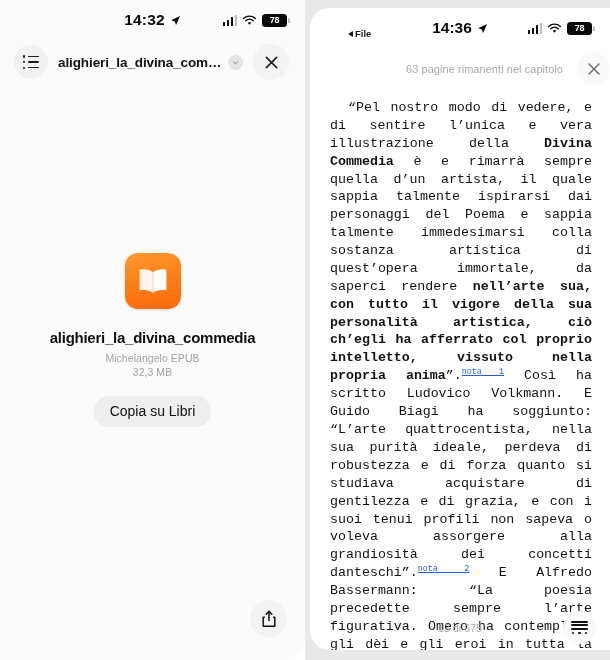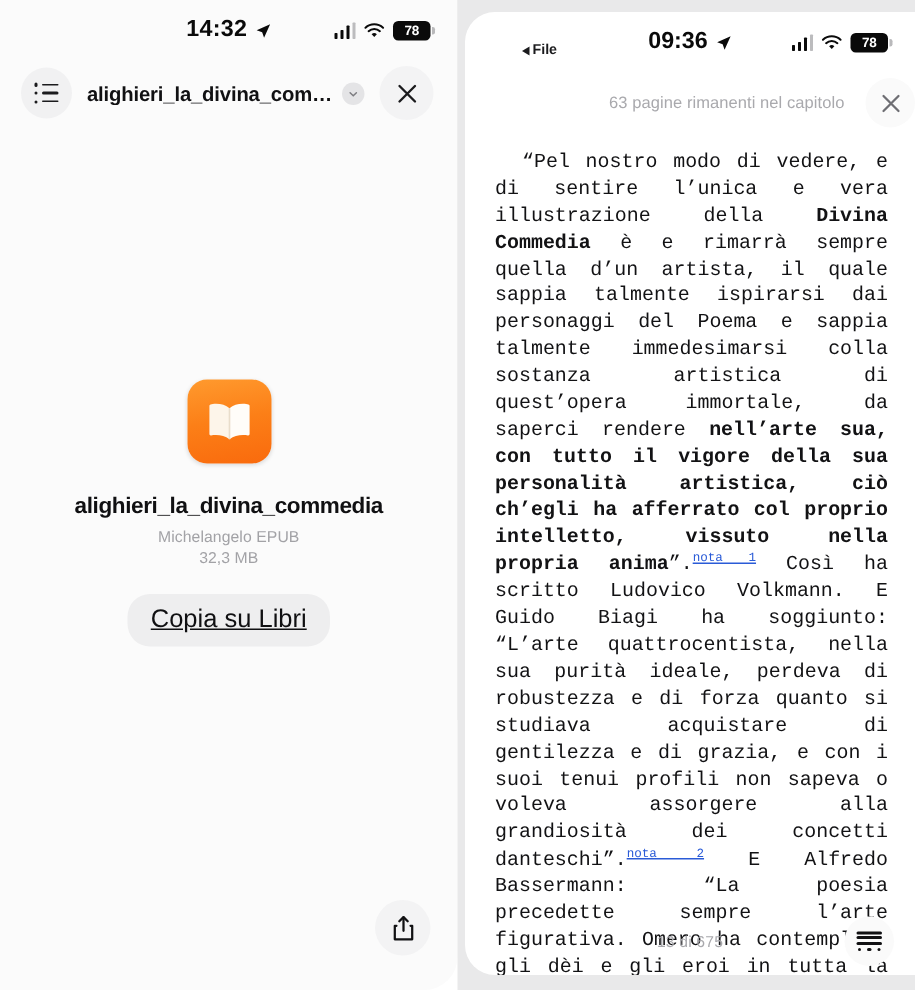--- a/index.html
+++ b/index.html
@@ -94,22 +94,22 @@
     box-shadow: 0 1px 3px rgba(0,0,0,.14);
   }
   .fname {
     margin-top: 20px; font-size: 15px; font-weight: 700; color:#101012;
     letter-spacing: -.25px;
   }
   .fmeta { margin-top: 6px; font-size: 10.5px; color:#a2a2a6; letter-spacing:.05px;}
   .fmeta.two { margin-top: 2px; }
   .copy-btn {
     margin-top: 18px; padding: 7px 16px 8px; border-radius: 15px;
-    background: #eeeeef; border:none; font-size: 17px; color:#101012;
-    font-family:"Liberation Sans", sans-serif; cursor:pointer;text-decoration:underline;
+    background: #eeeeef; border:none; font-size: 14px; color:#101012;
+    font-family:"Liberation Sans", sans-serif; cursor:pointer;
   }
   .share-btn {
     position: absolute; right: 18px; bottom: 23px;
     width: 37px; height: 37px; border-radius: 50%; background:#f3f3f4;
     display:flex; align-items:center; justify-content:center; cursor:pointer;
   }
 
   
   .pane-right {
     position: relative; width: 305px; height: 660px;
@@ -273,21 +273,21 @@
   <div class="pane-right">
     <div class="rcard">
 
       <div class="r-statusbar">
         <div class="file-back">
           <span class="back-tri"></span>
           <span>File</span>
         </div>
         <div class="r-center-time">
           <div class="r-time">
-            <span>09:36</span>
+            <span>14:36</span>
             <svg class="loc-arrow" viewBox="0 0 12 12">
                 <path d="M11 1.2 1.2 5.6l4 1.4 1.4 4z" fill="#0a0a0a"></path>
               </svg>
           </div>
         </div>
         <div class="sb-right">
           <span class="sig">
               <i></i>
               <i></i>
               <i></i>

